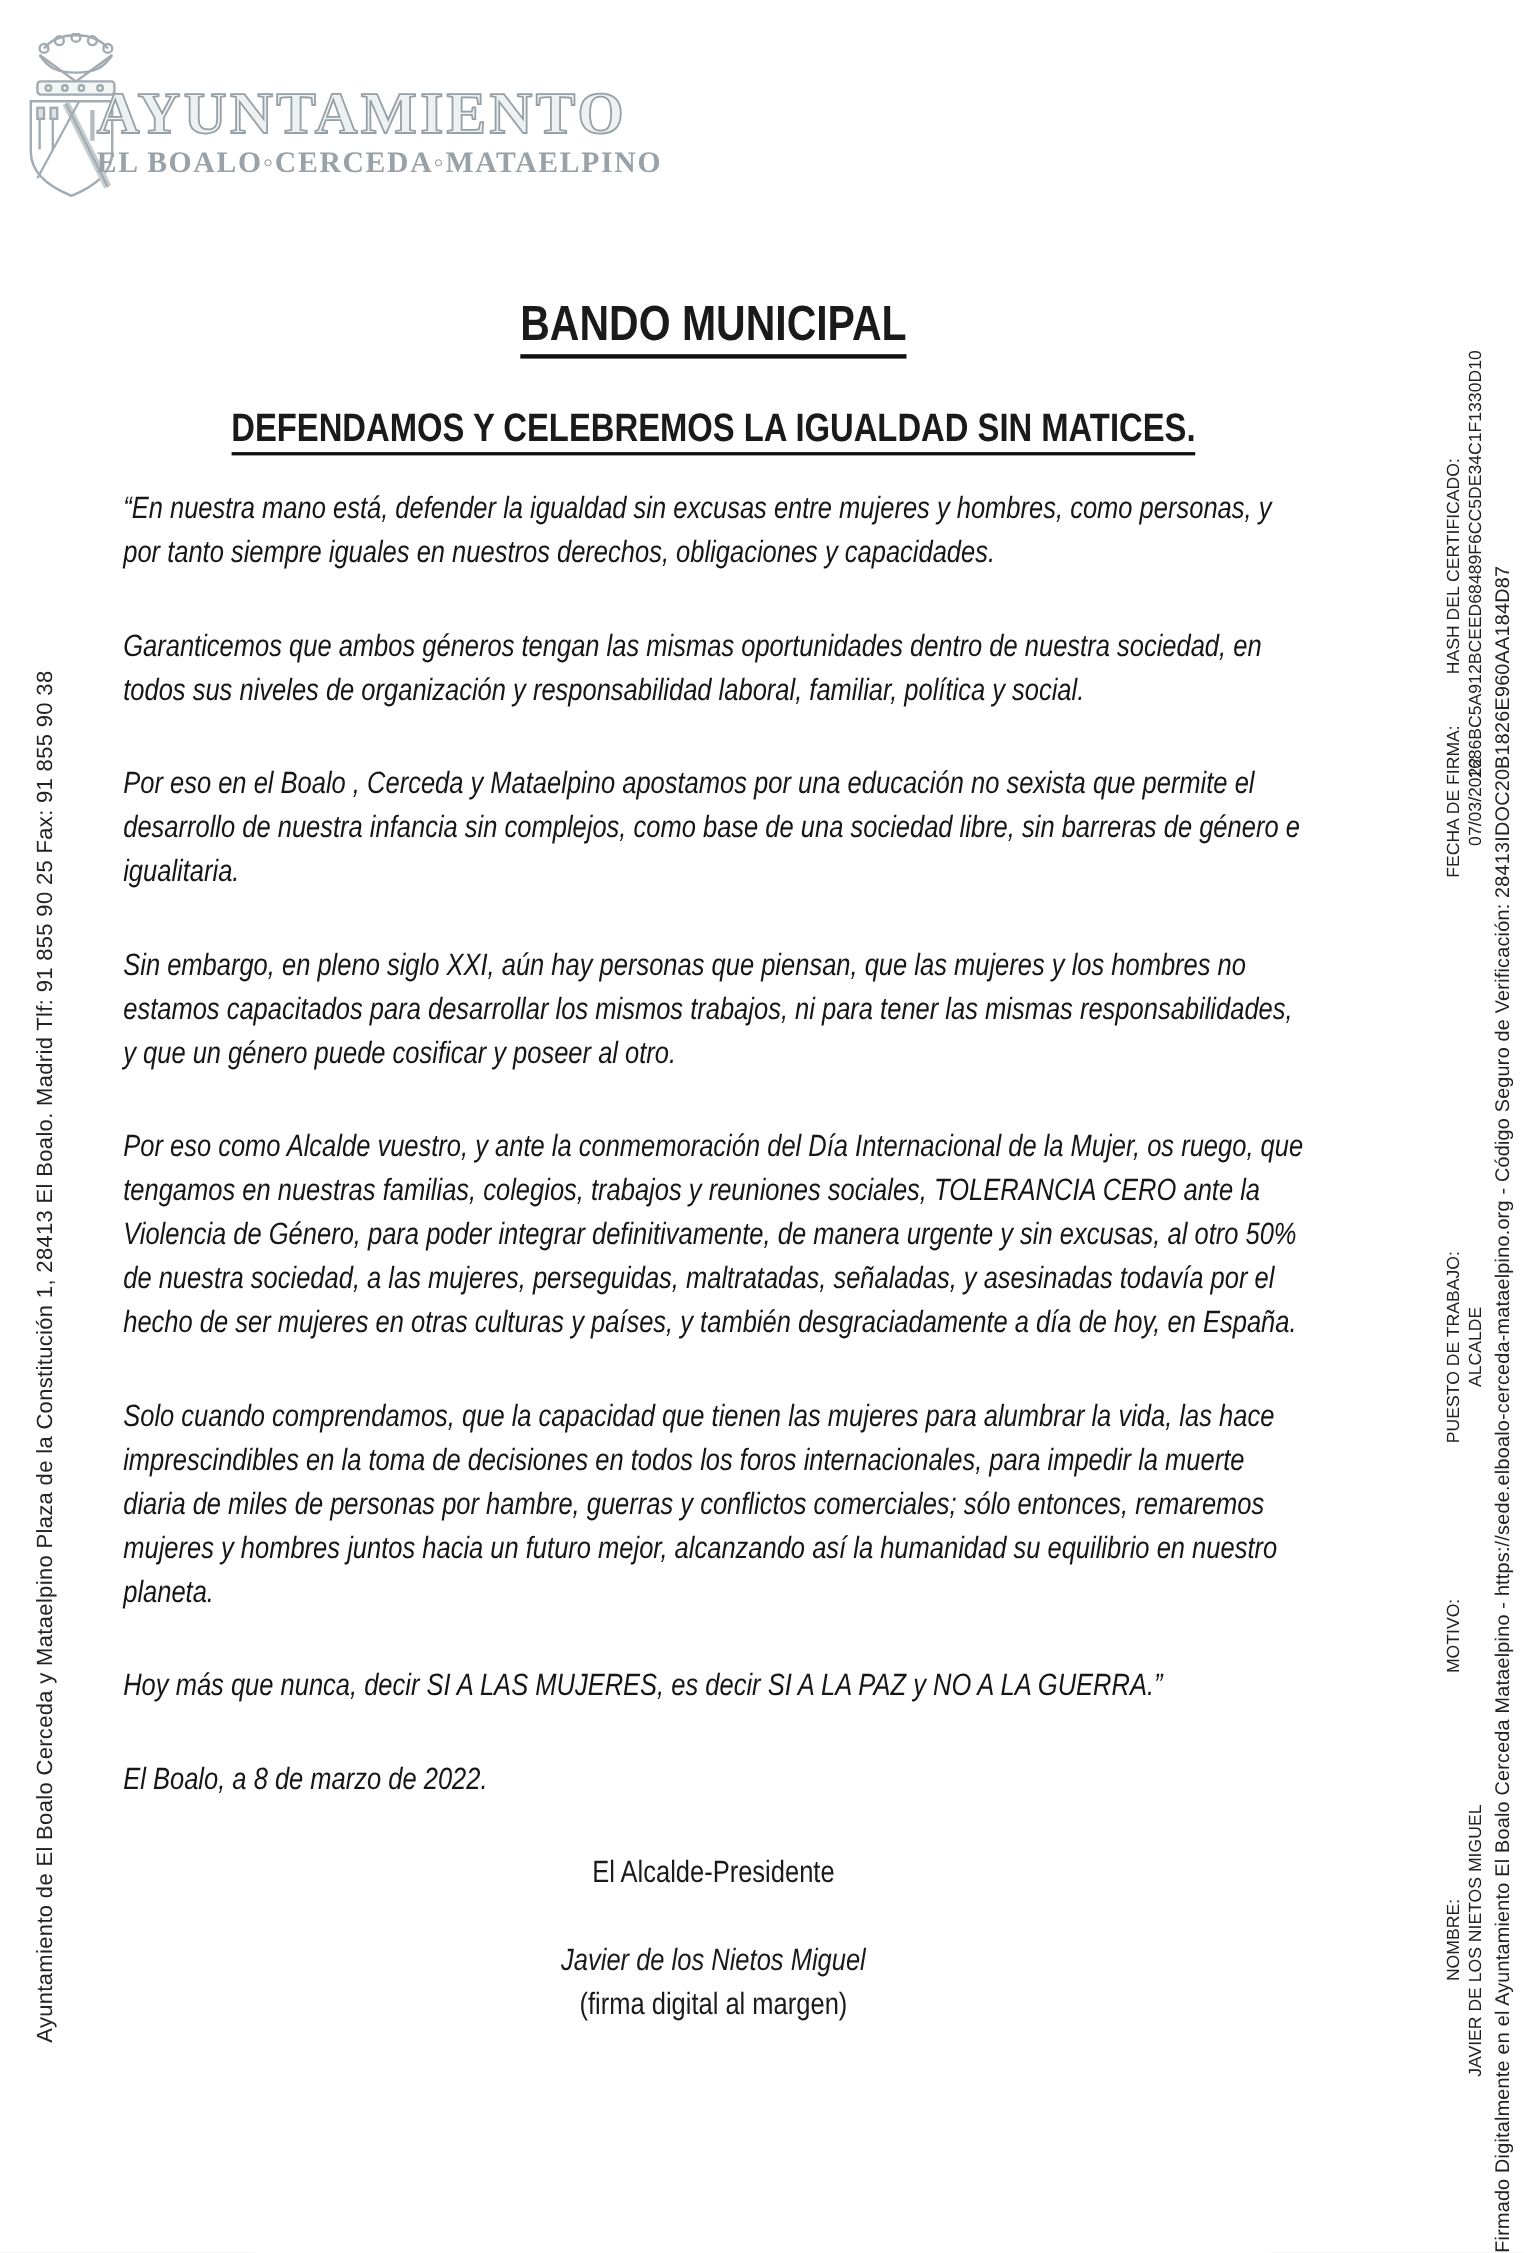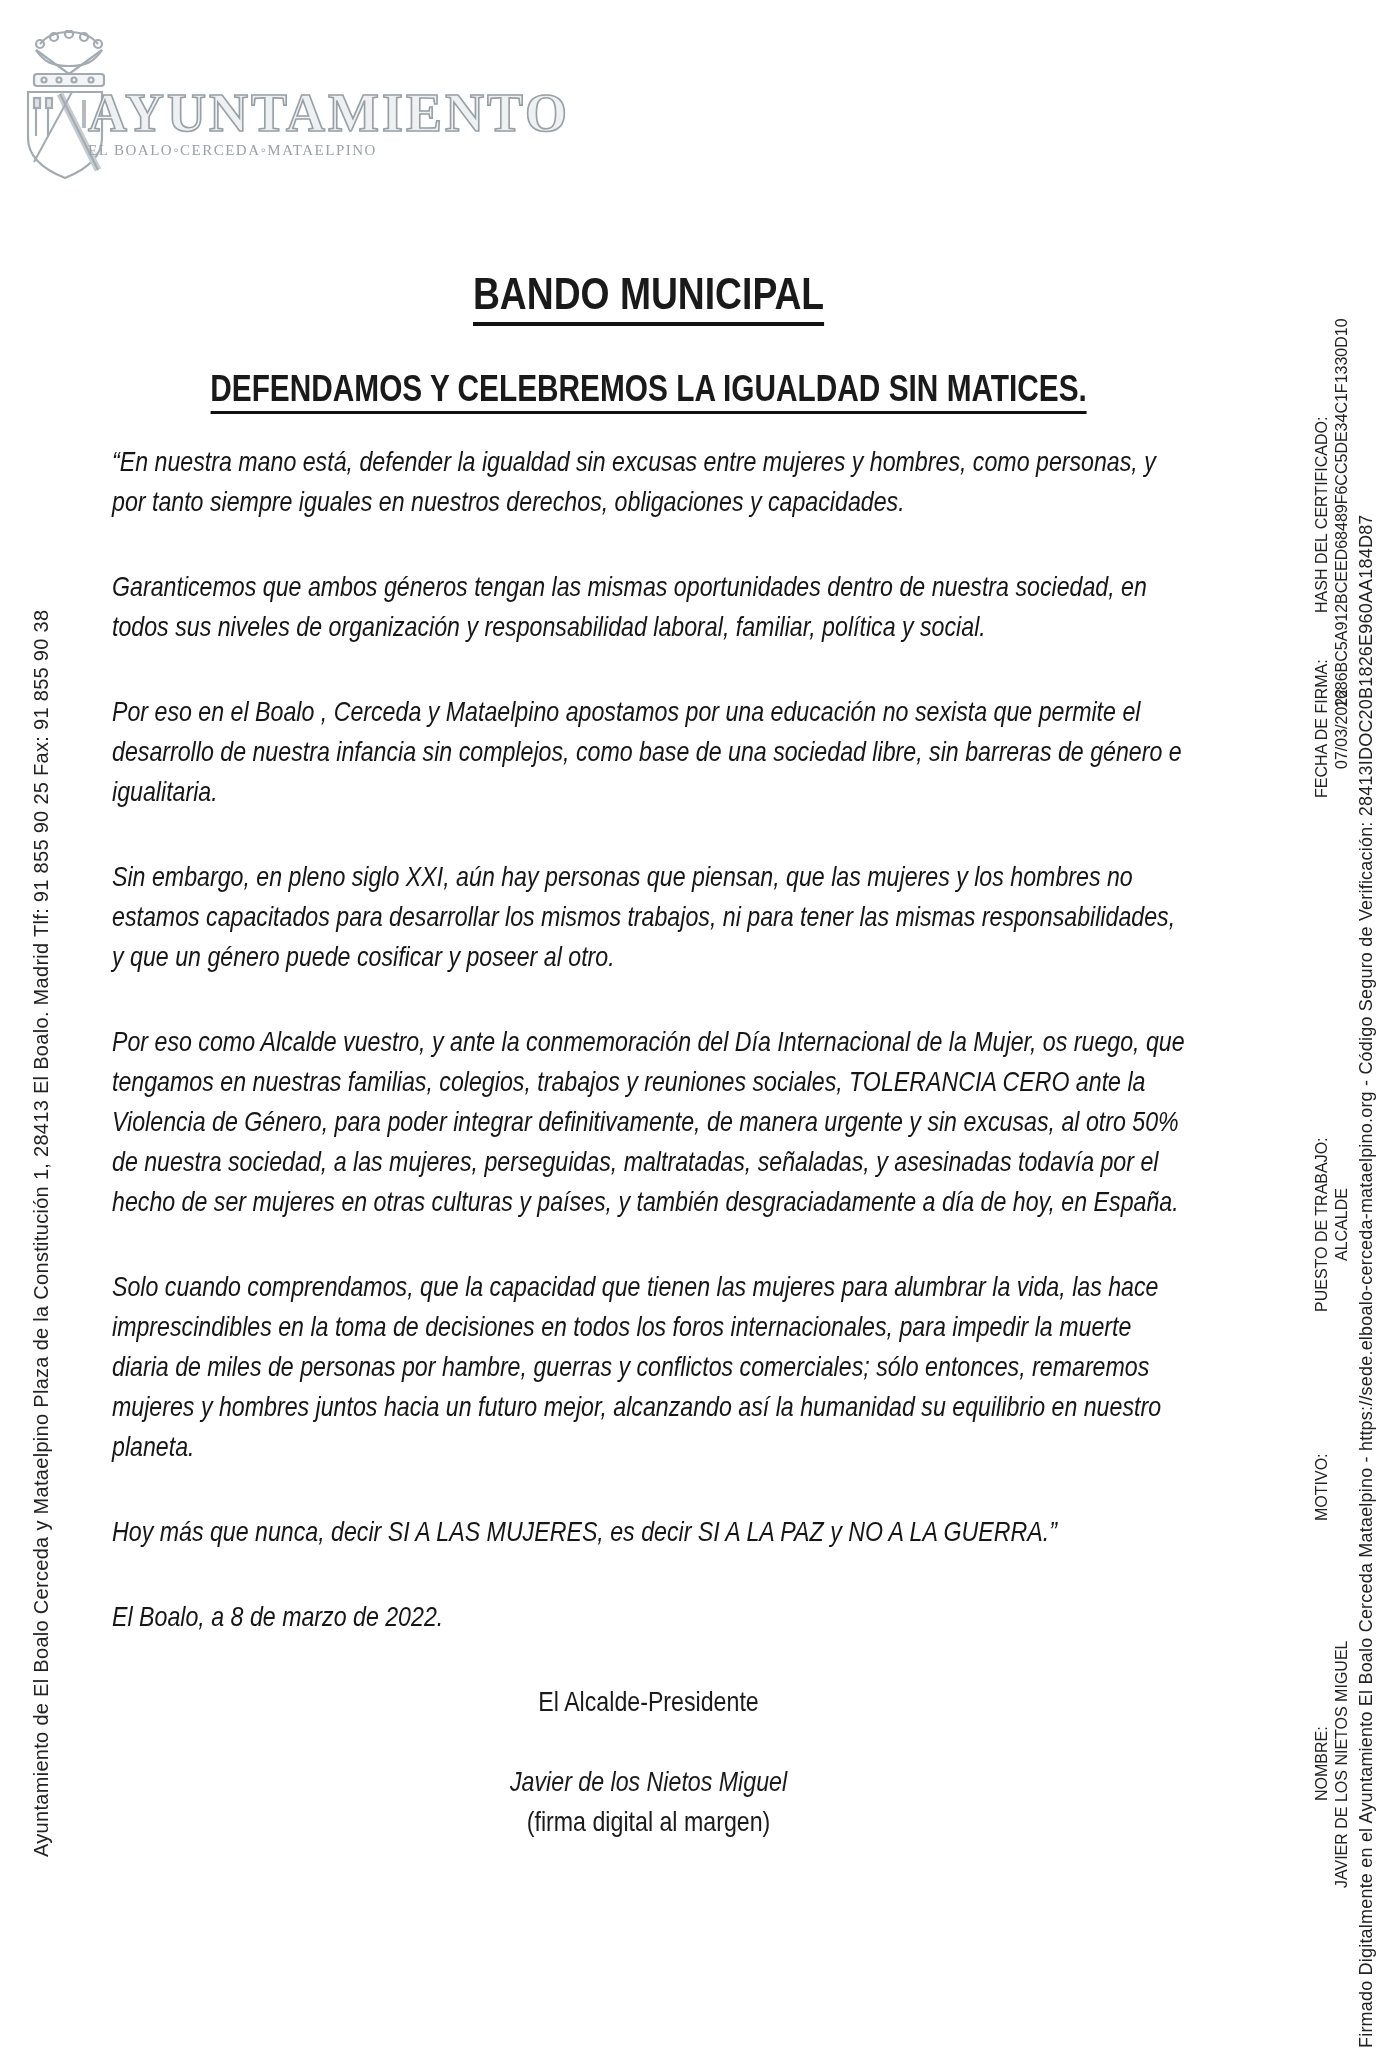--- a/index.html
+++ b/index.html
@@ -5,30 +5,30 @@
   html,body { margin:0; padding:0; background:#e9e9e9; }
   .page {
     position:relative; width:1396px; height:2048px; margin:0 auto;
     background:#ffffff; overflow:hidden;
     font-family:"Liberation Sans", sans-serif; color:#1a1a1a;
   }
 
   
   .logo { position:absolute; top:26px; left:6px; }
   .emblem { position:absolute; top:4px; left:4px; }
-  .logo-text { position:absolute; left:82px; top:60px; width:700px; }
+  .logo-text { position:absolute; left:82px; top:50px; width:700px; }
   .logo-title {
     font-family:"Liberation Serif", serif; font-weight:700;
     font-size:54px; letter-spacing:3px; line-height:1.0;
     color:#eef1f2; -webkit-text-stroke:1.6px #97a0a6;
     text-shadow:0 0 1px #aab3b8;
   }
   .logo-sub {
-    font-family:"Liberation Serif", serif; font-weight:400;
-    font-size:15px; letter-spacing:1.5px; color:#99a2a8; margin-top:2px;
+    font-family:"Liberation Serif", serif; font-weight:700;
+    font-size:27px; letter-spacing:1.5px; color:#99a2a8; margin-top:2px;
   }
 
   
   .content {
     position:absolute; left:112px; top:268px; width:1296px;
     transform:scaleX(0.828); transform-origin:left top;
   }
   .doc-title { margin:0; text-align:center; font-size:45px; font-weight:700; }
   .doc-title span { border-bottom:4px solid #111; padding-bottom:3px; }
   .doc-subtitle { margin:48px 0 32px; text-align:center; font-size:36px; font-weight:700; }

